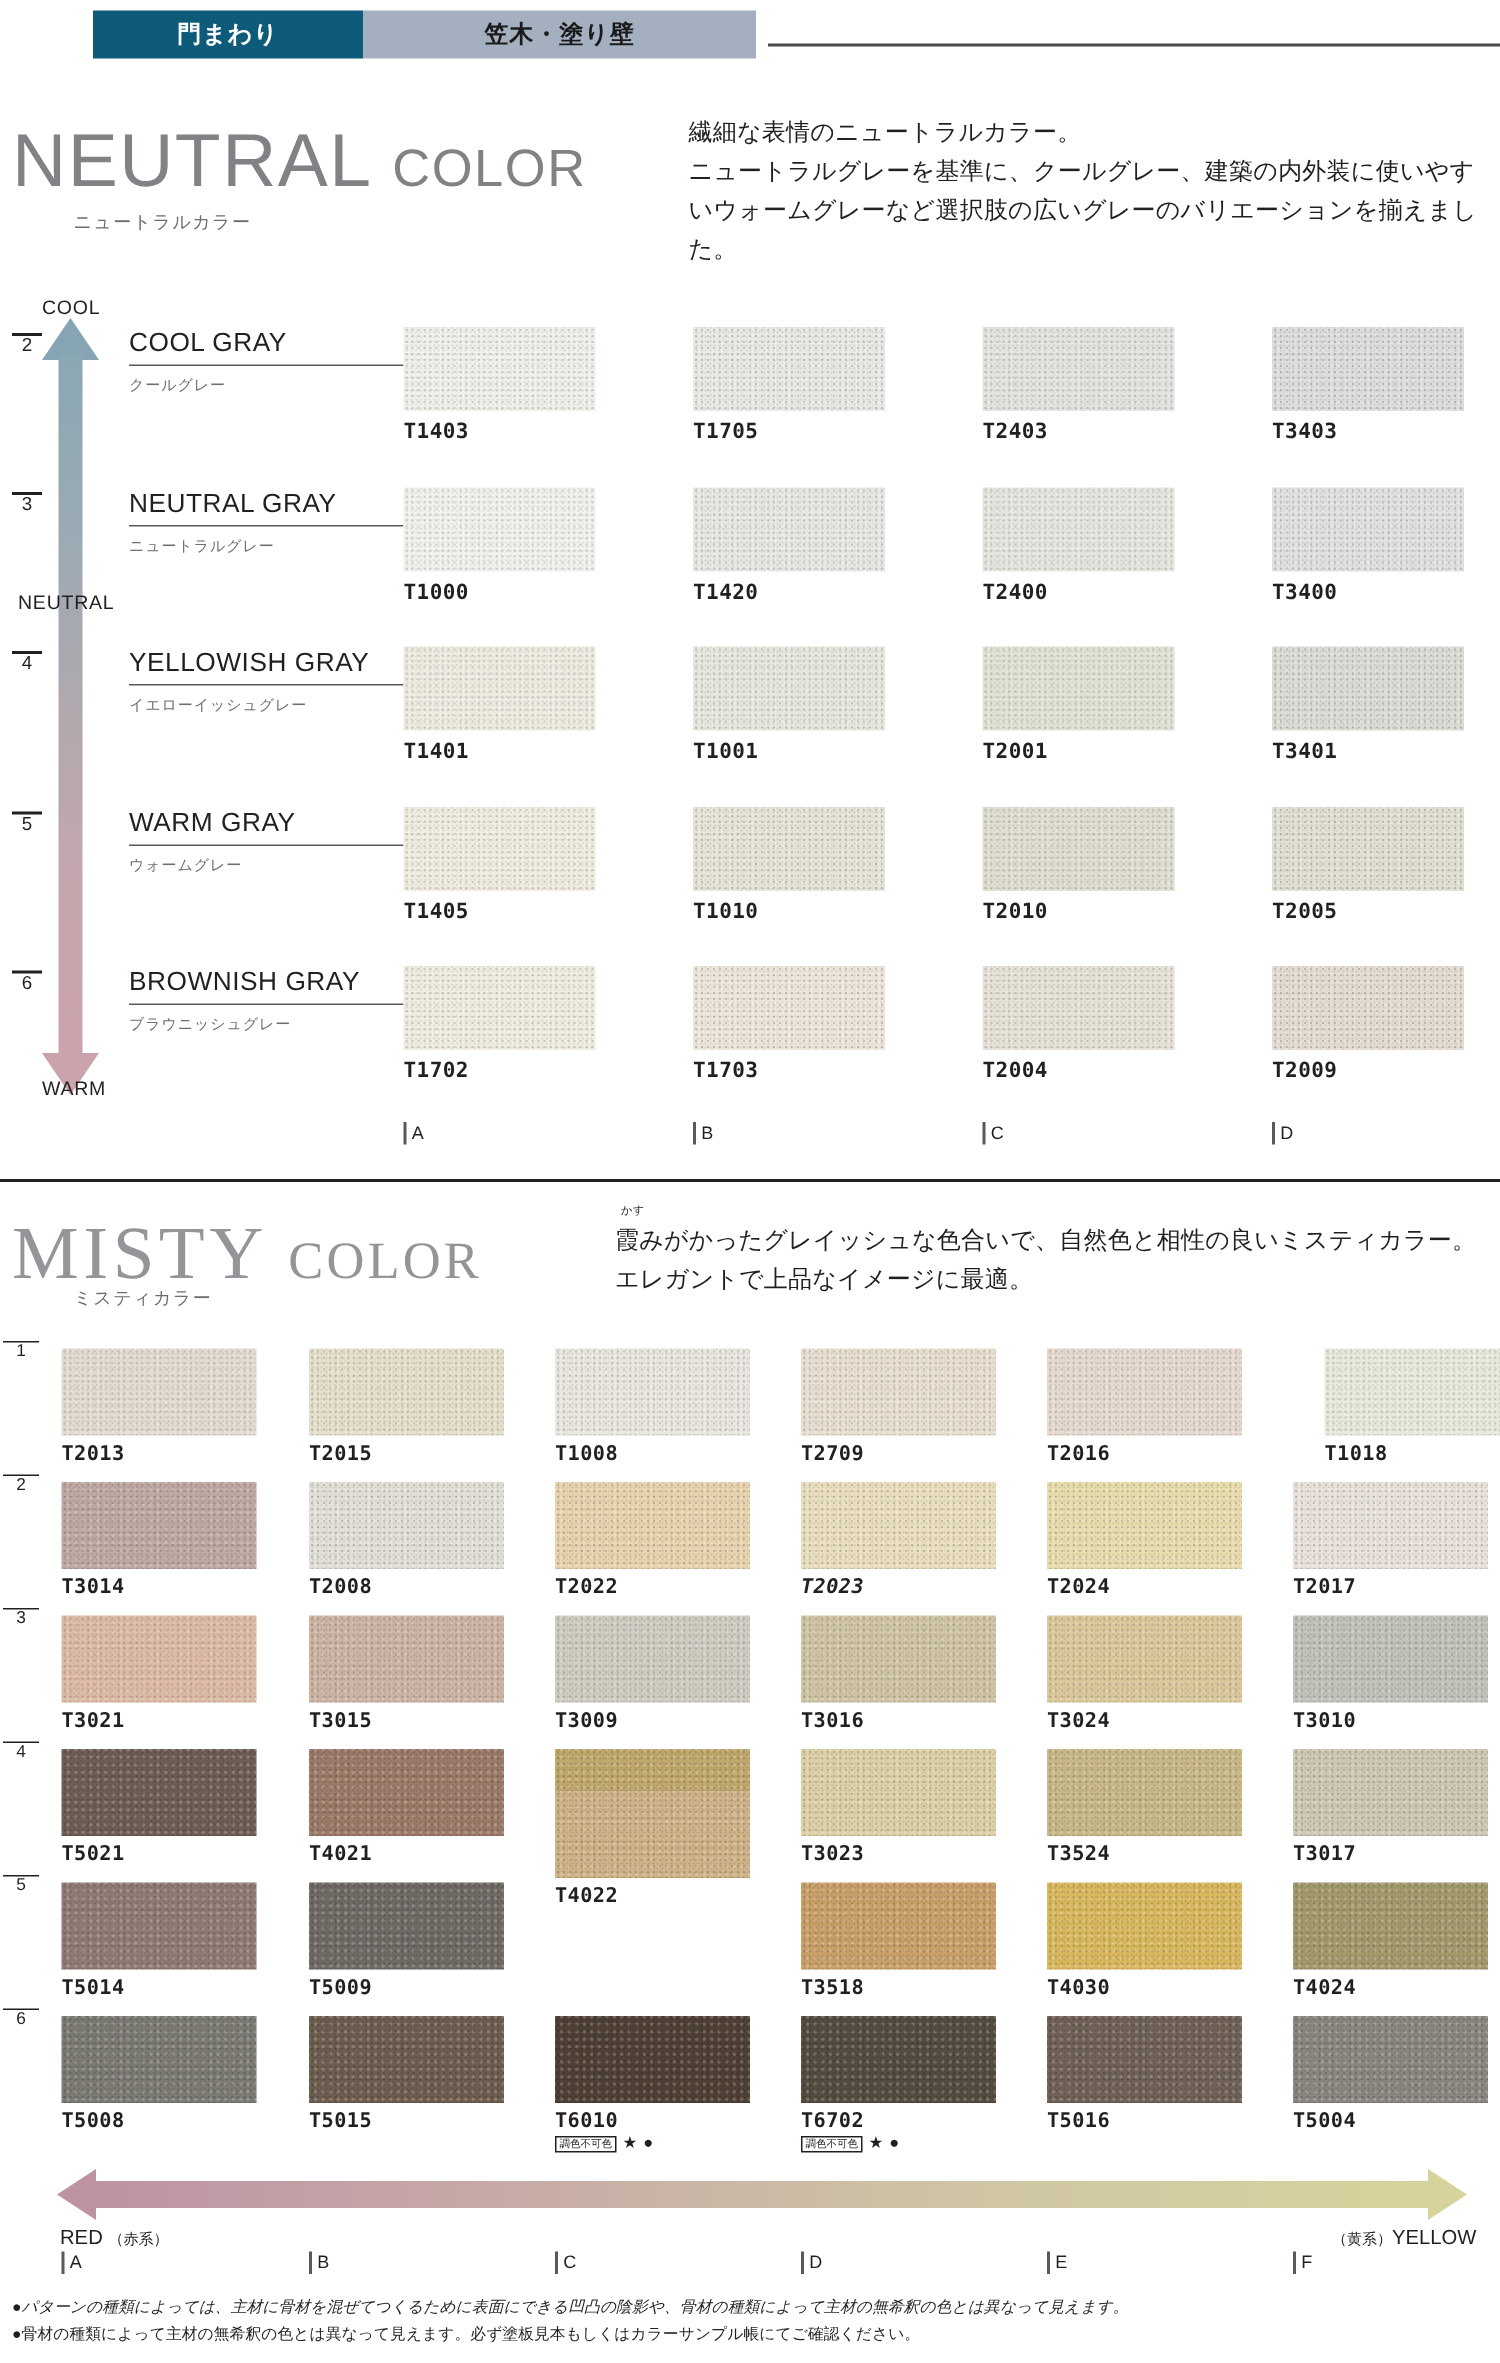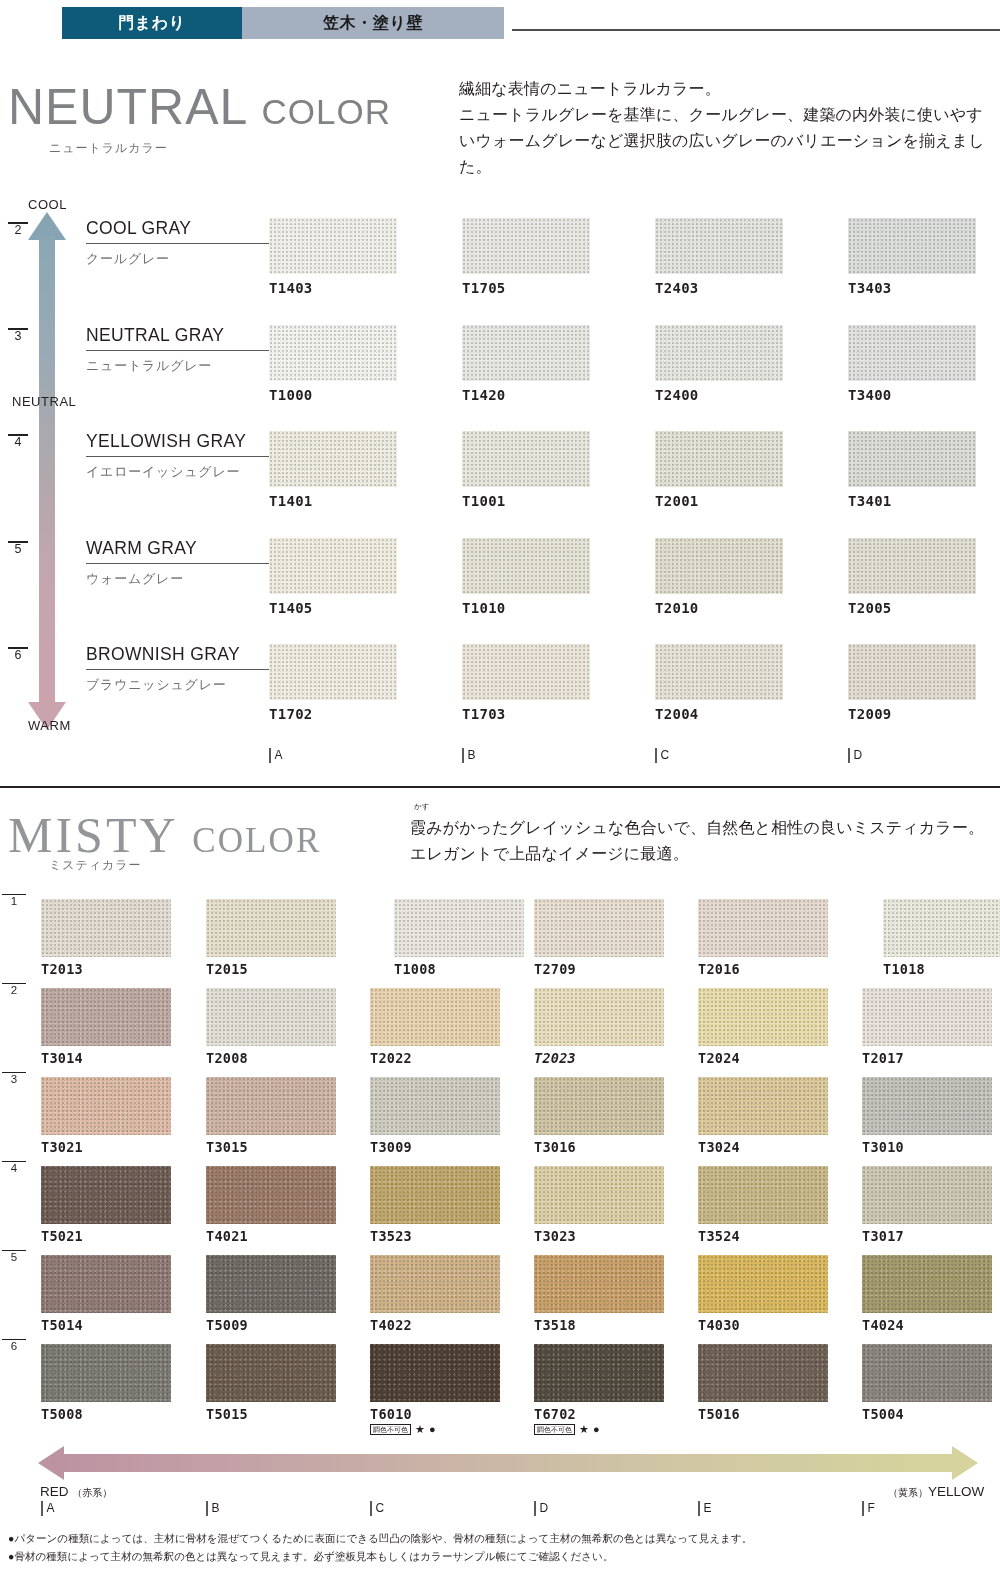--- a/index.html
+++ b/index.html
@@ -48,21 +48,21 @@
   .ax-warm{left:28px;top:718px;}
 
   .tick{position:absolute;left:8px;width:20px;}
   .tick .bar{width:20px;height:1.6px;background:#231f20;}
   .tick .num{font-size:12.5px;color:#231f20;text-align:center;line-height:1.05;}
 
   
   .fam{position:absolute;left:86px;width:185px;}
   .fam .en{font-size:17.5px;letter-spacing:.02em;color:#231f20;white-space:nowrap;font-weight:400;}
   .fam .rule{margin-top:4px;width:183px;height:1.2px;background:#58595b;}
-  .fam .jp{margin-top:6px;font-size:13px;color:#6d6e71;letter-spacing:.06em;}
+  .fam .jp{margin-top:6px;font-size:10px;color:#6d6e71;letter-spacing:.06em;}
 
   
   .sw{position:absolute;}
   .sw .chip{width:128px;height:56px;position:relative;overflow:hidden;}
   .sw .chip::after{content:"";position:absolute;inset:0;opacity:.5;
     background-image:
       radial-gradient(rgba(0,0,0,.33) 35%, transparent 36%),
       radial-gradient(rgba(255,255,255,.40) 35%, transparent 36%),
       radial-gradient(rgba(0,0,0,.18) 30%, transparent 31%);
     background-size:4px 4px,5px 5px,3px 3px;
@@ -96,21 +96,21 @@
     border-top:17px solid transparent;border-bottom:17px solid transparent;border-right:26px solid #bd93a2;}
   .axis-h .head-r{position:absolute;left:914px;top:0;width:0;height:0;
     border-top:17px solid transparent;border-bottom:17px solid transparent;border-left:26px solid #d6d39c;}
   .hlab{position:absolute;font-size:13.5px;color:#231f20;white-space:nowrap;}
   .hlab .jp{font-size:10px;}
   .h-red{left:40px;top:1484px;}
   .h-yellow{left:888px;top:1484px;}
 
   
   .foot{position:absolute;left:8px;font-size:10.5px;line-height:1.5;color:#231f20;letter-spacing:.005em;}
-  .foot1{top:1531px;}
+  .foot1{top:1531px;font-style:italic;}
   .foot2{top:1549px;}
 </style>
 </head>
 <body>
 
 <div class="tabbar">
   <div class="tab tab-active">
     <span>門まわり</span>
   </div>
   <div class="tab tab-inactive">
@@ -325,21 +325,21 @@
   </div>
 <div id="misty-grid">
     <div class="sw misty" style="left: 41px; top: 899px;">
       <div class="chip" style="background:#e3dcd2"></div>
       <div class="code">T2013</div>
     </div>
     <div class="sw misty" style="left: 206px; top: 899px;">
       <div class="chip" style="background:#e6dfcb"></div>
       <div class="code">T2015</div>
     </div>
-    <div class="sw misty" style="left: 370px; top: 899px; margin-left: 24px;">
+    <div class="sw misty" style="left: 370px; top: 899px;">
       <div class="chip" style="background:#eae6e0"></div>
       <div class="code">T1008</div>
     </div>
     <div class="sw misty" style="left: 534px; top: 899px;">
       <div class="chip" style="background:#e8dfd1"></div>
       <div class="code">T2709</div>
     </div>
     <div class="sw misty" style="left: 698px; top: 899px;">
       <div class="chip" style="background:#e6dad0"></div>
       <div class="code">T2016</div>
@@ -421,21 +421,21 @@
       <div class="code">T3017</div>
     </div>
     <div class="sw misty" style="left: 41px; top: 1255px;">
       <div class="chip" style="background:#907a76"></div>
       <div class="code">T5014</div>
     </div>
     <div class="sw misty" style="left: 206px; top: 1255px;">
       <div class="chip" style="background:#6f6a64"></div>
       <div class="code">T5009</div>
     </div>
-    <div class="sw misty" style="left: 370px; top: 1255px;">
+    <div class="sw misty" style="left: 370px; top: 1194px;">
       <div class="chip" style="background:#cfb287"></div>
       <div class="code">T4022</div>
     </div>
     <div class="sw misty" style="left: 534px; top: 1255px;">
       <div class="chip" style="background:#c9a069"></div>
       <div class="code">T3518</div>
     </div>
     <div class="sw misty" style="left: 698px; top: 1255px;">
       <div class="chip" style="background:#d9b85e"></div>
       <div class="code">T4030</div>

